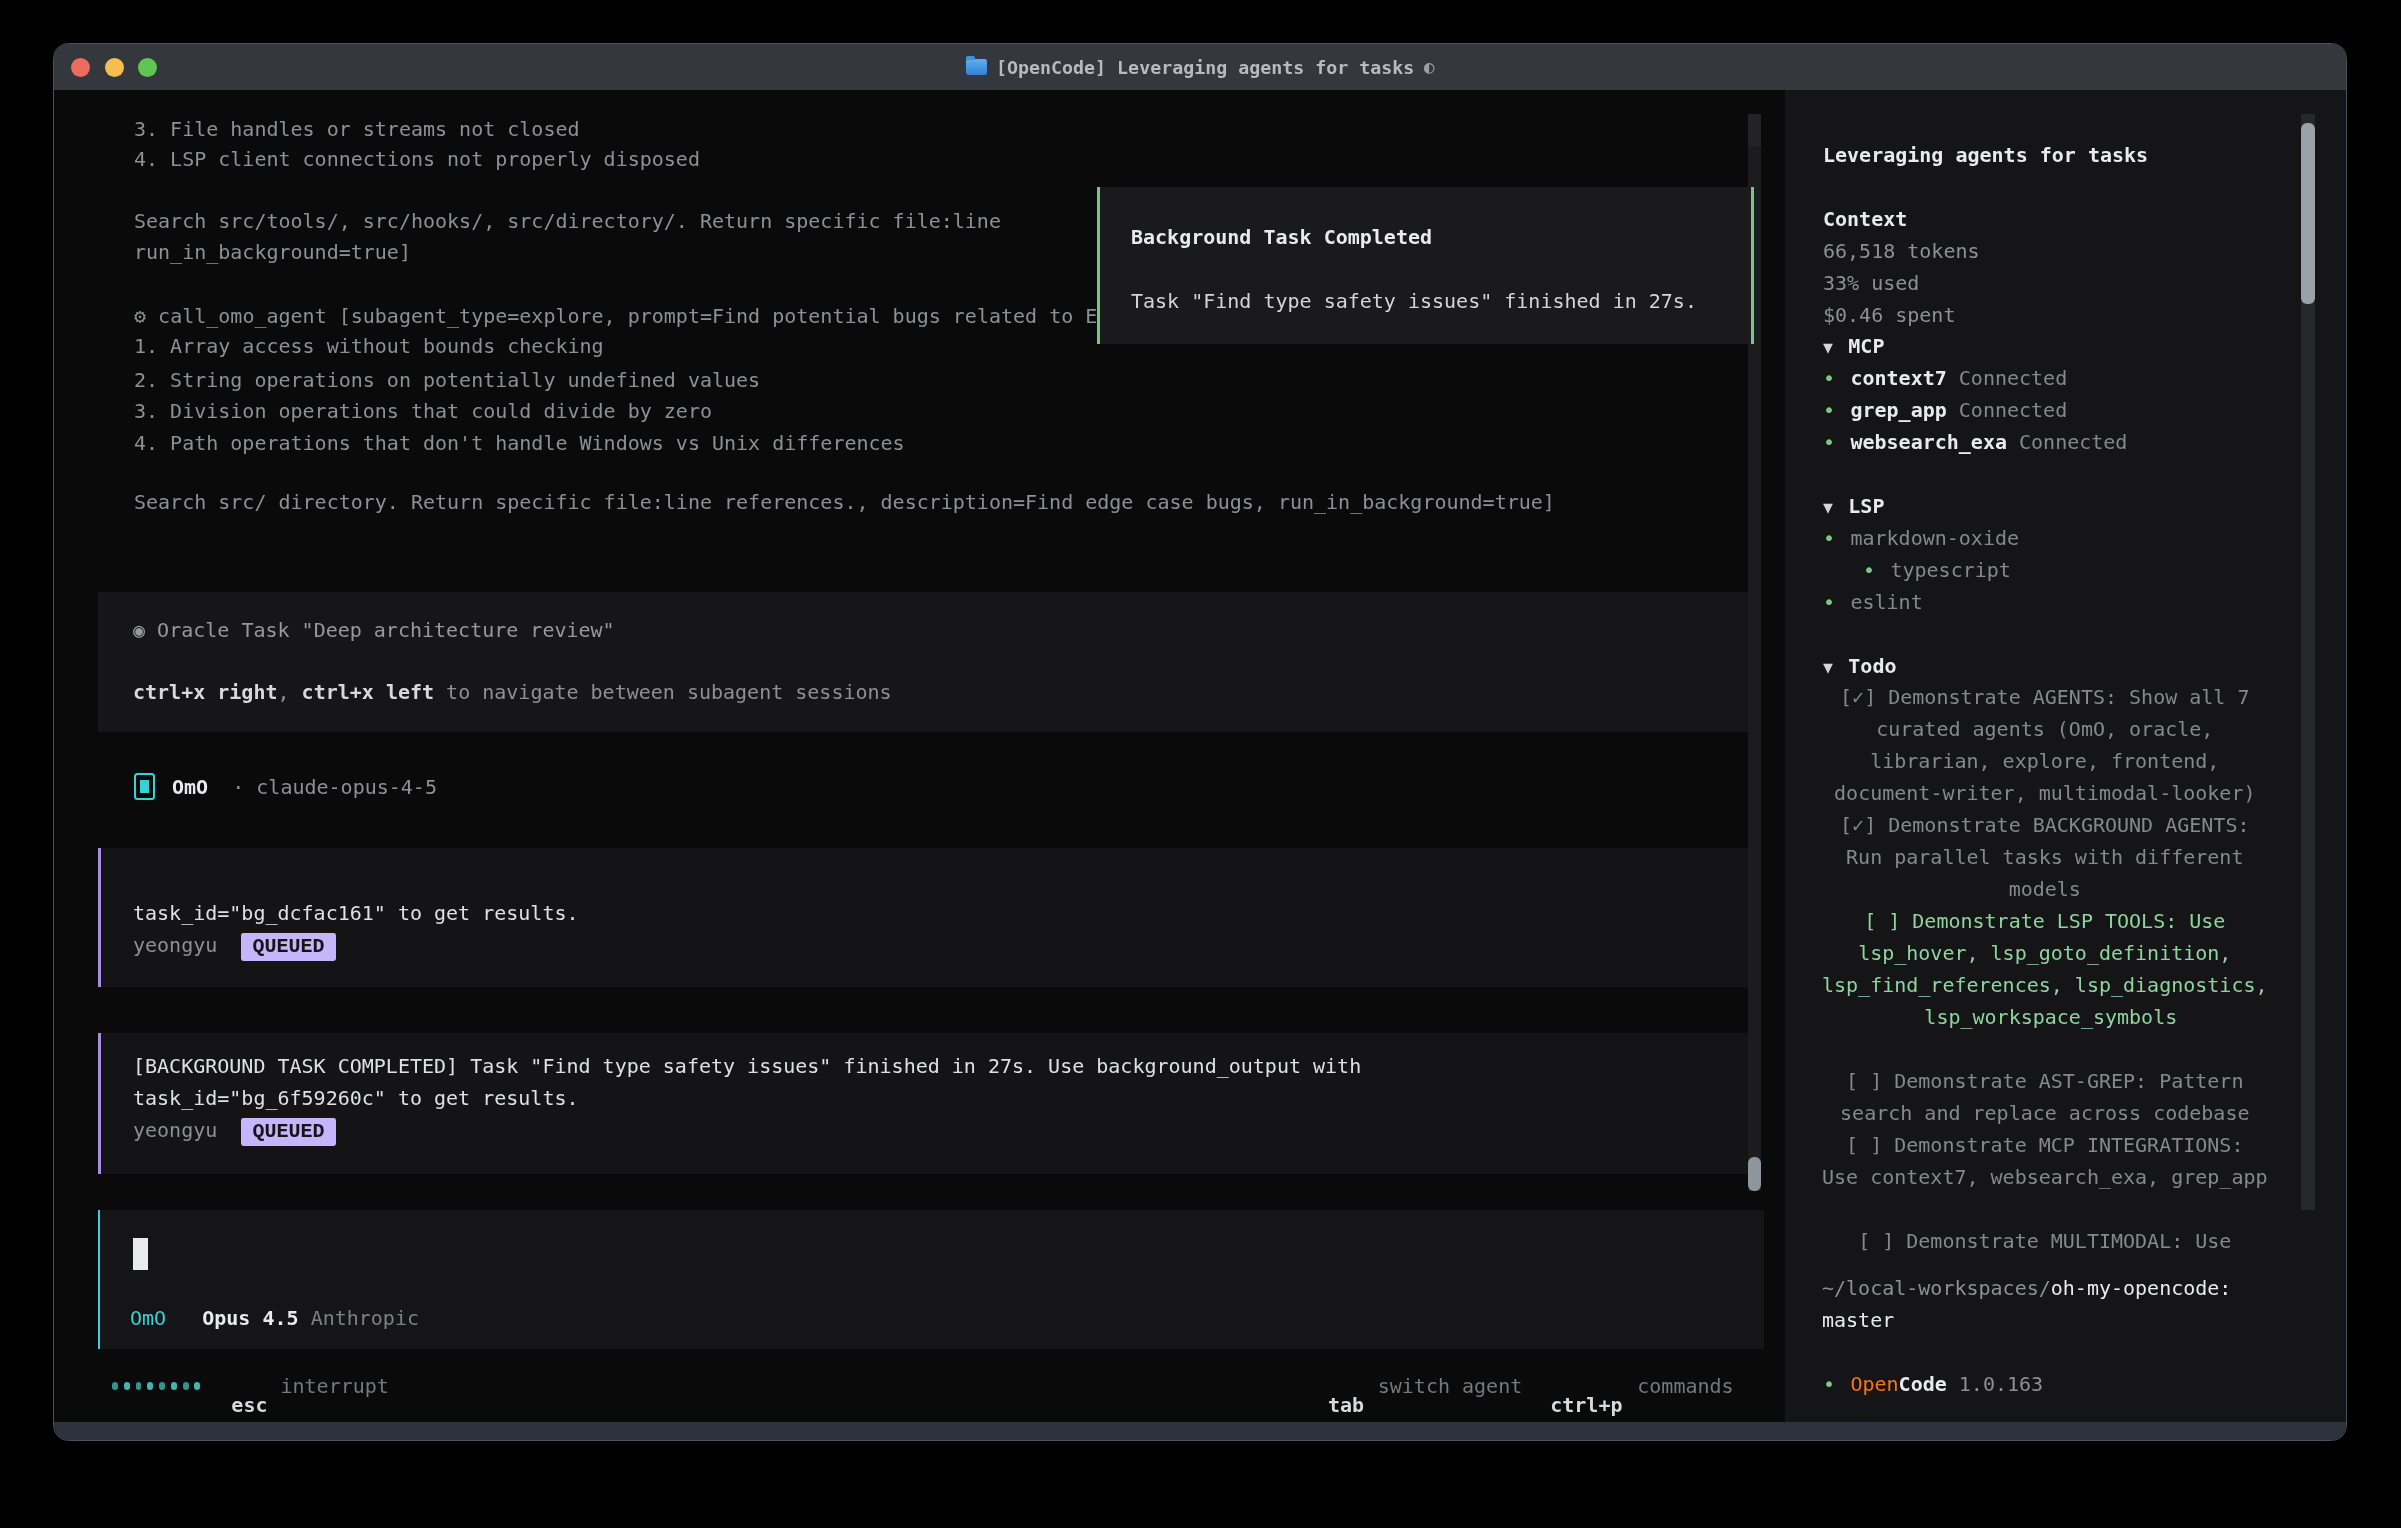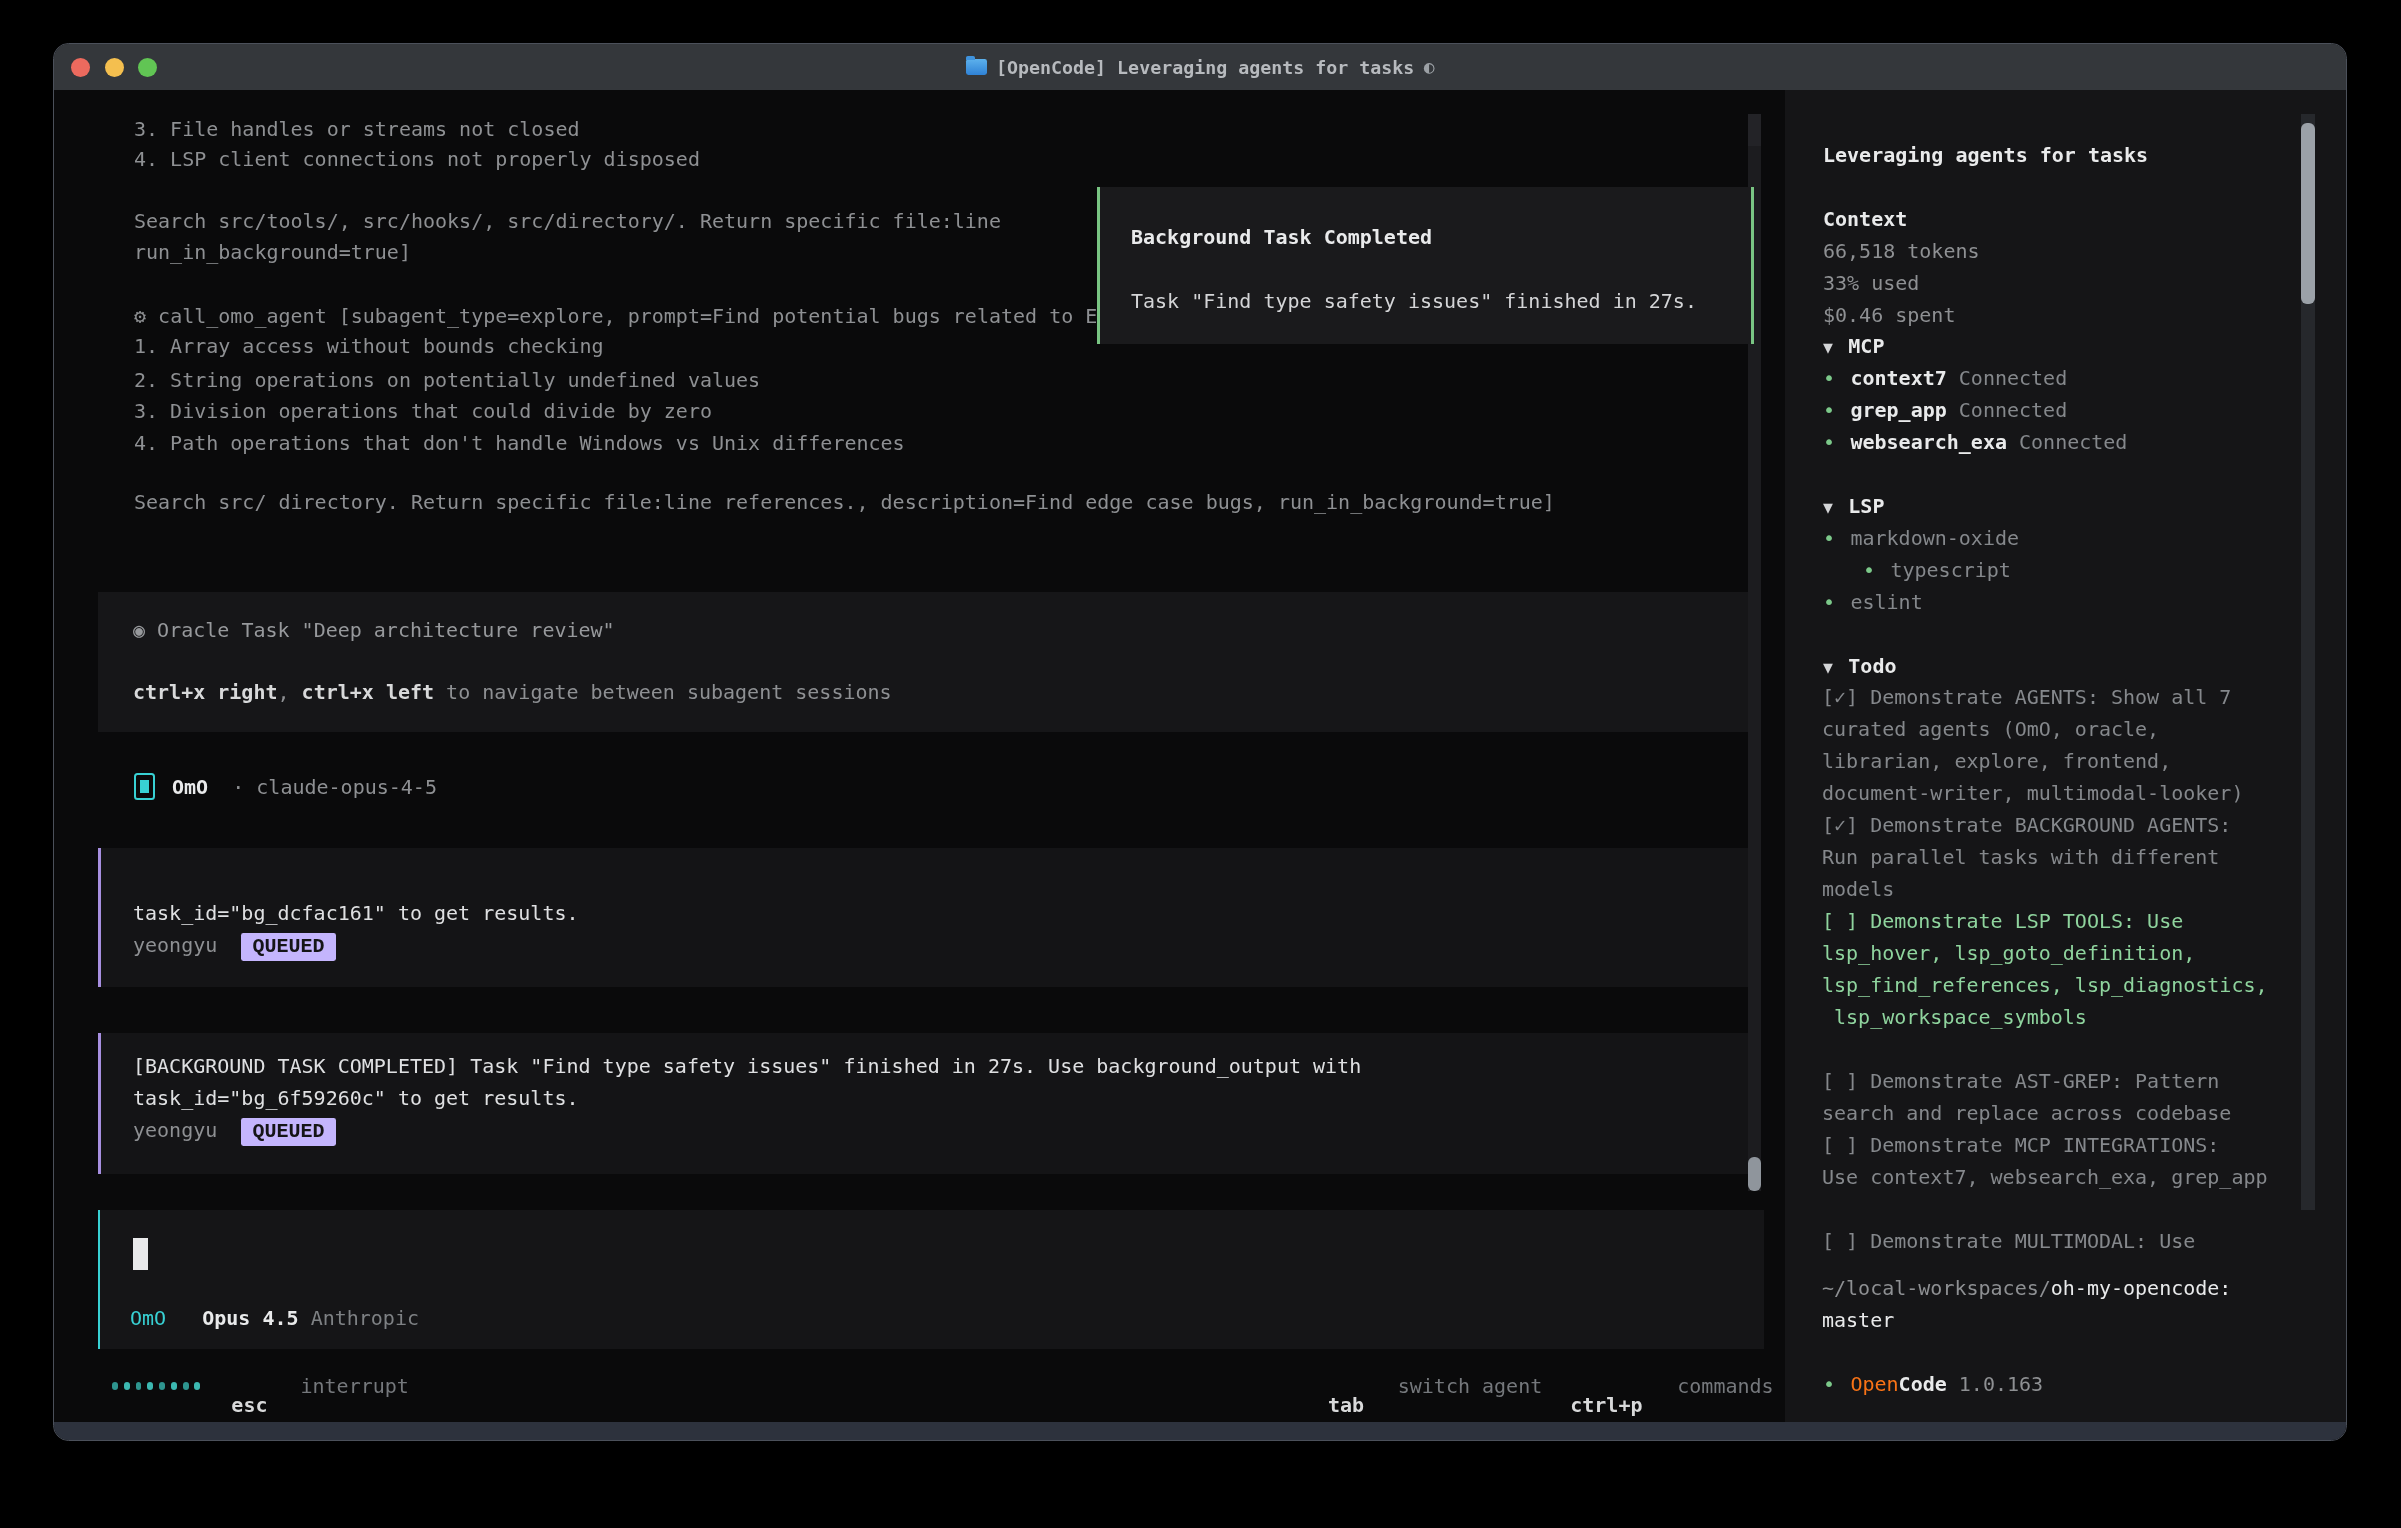--- a/index.html
+++ b/index.html
@@ -13,21 +13,21 @@
   .tl.red{left:17px;background:#ec6a5e;}
   .tl.yellow{left:51px;background:#f4bf4f;}
   .tl.green{left:84px;background:#61c554;}
   .titlegroup{display:flex;align-items:center;gap:9.5px;}
   .foldericon{width:21px;height:16px;border-radius:2.4px;background:linear-gradient(#5db1ec,#2f82d6);position:relative;}
   .foldericon:before{content:"";position:absolute;left:0;top:-3.5px;width:9.5px;height:4.7px;
             border-radius:1.8px 1.8px 0 0;background:#3f93dd;}
   .wintitle{font-weight:bold;font-size:18.3px;color:#b7babe;}
   .winbadge{font-size:17.7px;color:#9ba0a5;}
   .mainarea{position:absolute;left:0;top:46px;width:1731px;height:1332px;background:#0a0a0b;}
-  .sidebar{position:absolute;left:1731px;top:46px;width:563px;height:1424px;background:#151517;}
+  .sidebar{position:absolute;left:1731px;top:46px;width:563px;height:1424px;background:#151517;text-align:center;}
   .bottombar{position:absolute;left:0;top:1378px;width:100%;height:20px;background:#2d323d;}
   .line{position:absolute;height:32px;line-height:32px;white-space:pre;}
   .gray{color:#8e9093;}
   .white{color:#e9eaeb;}
   .bold{font-weight:bold;}
   .notif{position:absolute;left:1043px;top:97px;width:657px;height:157px;background:#1a1a1c;
          border-left:3px solid #79c583;border-right:3px solid #79c583;box-sizing:border-box;}
   .panel{position:absolute;background:#151517;box-sizing:border-box;}
   .msgpanel{border-left:3.5px solid #a78fe0;background:#141416;}
   .badge{display:inline-block;height:28px;line-height:28px;padding:0 11.2px;border-radius:2.4px;
@@ -43,21 +43,21 @@
   .sb-head{color:#e9eaeb;font-weight:bold;}
   .sb-tri{color:#d4d5d7;font-size:16.5px;margin-right:15.4px;}
   .sb-bullet{color:#7cc98a;margin-right:15.4px;}
   .sb-status{color:#85888c;}
   .todo-line{height:32px;line-height:32px;white-space:pre;}
   .done{color:#85888c;}
   .pending{color:#85888c;}
   .active{color:#8fd49e;}
   .blank{color:transparent;}
   .key{color:#d8d9da;font-weight:bold;margin-top:38px;}
-  .keylabel{color:#75787c;margin-left:20px;}
+  .keylabel{color:#75787c;}
 </style>
 </head>
 <body>
 
 <div class="screen">
   <div class="window">
 
     <div class="titlebar">
       <span class="tl red"></span>
       <span class="tl yellow"></span>

